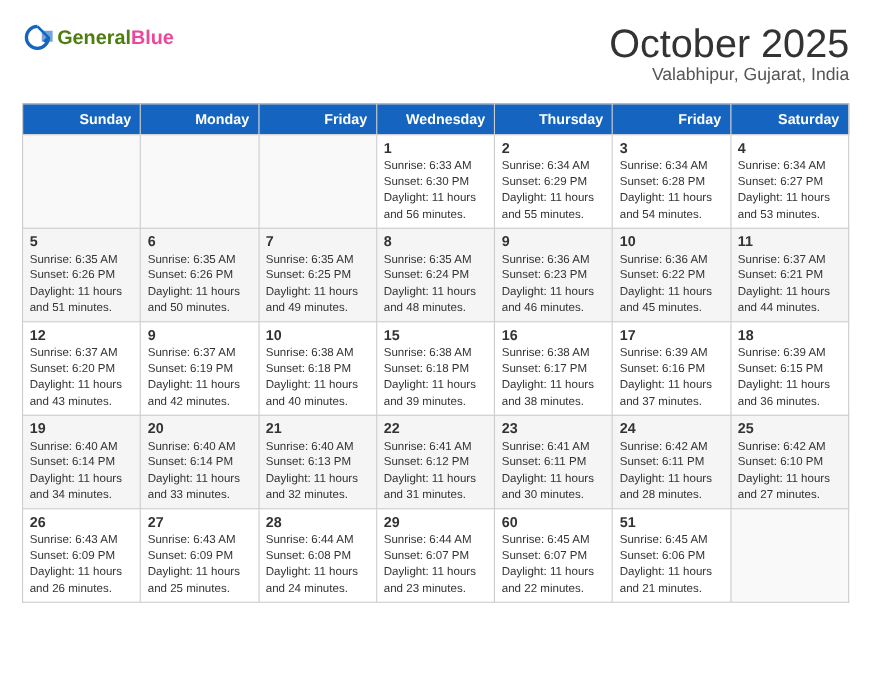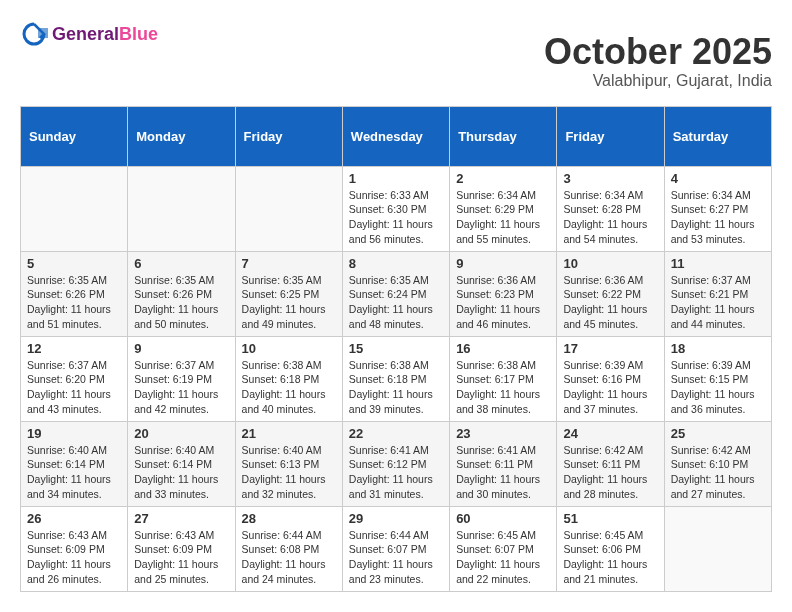--- a/index.html
+++ b/index.html
@@ -23,39 +23,38 @@
     }
     .logo-icon {
       width: 28px;
       height: 28px;
     }
     .title-area {
       text-align: right;
     }
     .month-title {
       font-size: 36px;
-      font-weight: bold;
+      font-weight: normal;
       color: #333;
       line-height: 1.1;
-      margin-top: 12px;
     }
     .subtitle {
       font-size: 16px;
       color: #555;
     }
     .calendar {
       width: 100%;
       border-collapse: collapse;
       border: 1px solid #ccc;
     }
     .calendar th {
       background-color: #1565c0;
       color: white;
-      text-align: left;
-      padding: 22px 8px;
+      text-align: right;
+      padding: 6px 8px;
       font-size: 13px;
       border: 1px solid #ccc;
     }
     .calendar td {
       vertical-align: top;
       border: 1px solid #ccc;
       padding: 4px 6px;
       width: calc(100% / 7);
       min-height: 80px;
       height: 85px;
@@ -84,21 +83,21 @@
 
 <div class="header-area">
   <div class="logo">
     <svg class="logo-icon" viewBox="0 0 28 28">
       <rect x="0" y="0" width="28" height="28" fill="none"></rect>
       <path d="M14 4 C8 4 4 9 4 14 C4 19 8 24 14 24 C20 24 24 19 24 14" stroke="#1565c0" stroke-width="3" fill="none"></path>
       <path d="M14 4 L24 14 L20 18" stroke="#1565c0" stroke-width="2.5" fill="none"></path>
       <polygon points="18,8 28,8 28,18 18,18" fill="#1565c0" opacity="0.6"></polygon>
     </svg>
     <div>
-      <span style="font-size:18px;font-weight:bold;color:#701a75;">General</span><span style="font-size:18px;font-weight:bold;color:#ec4899;">Blue</span>
+      <span style="font-size:18px;font-weight:bold;color:#4d7c0f;">General</span><span style="font-size:18px;font-weight:bold;color:#ec4899;">Blue</span>
     </div>
   </div>
   <div class="title-area">
     <div class="month-title">October 2025</div>
     <div class="subtitle">Valabhipur, Gujarat, India</div>
   </div>
 </div>
 
 <table class="calendar">
   <thead>

